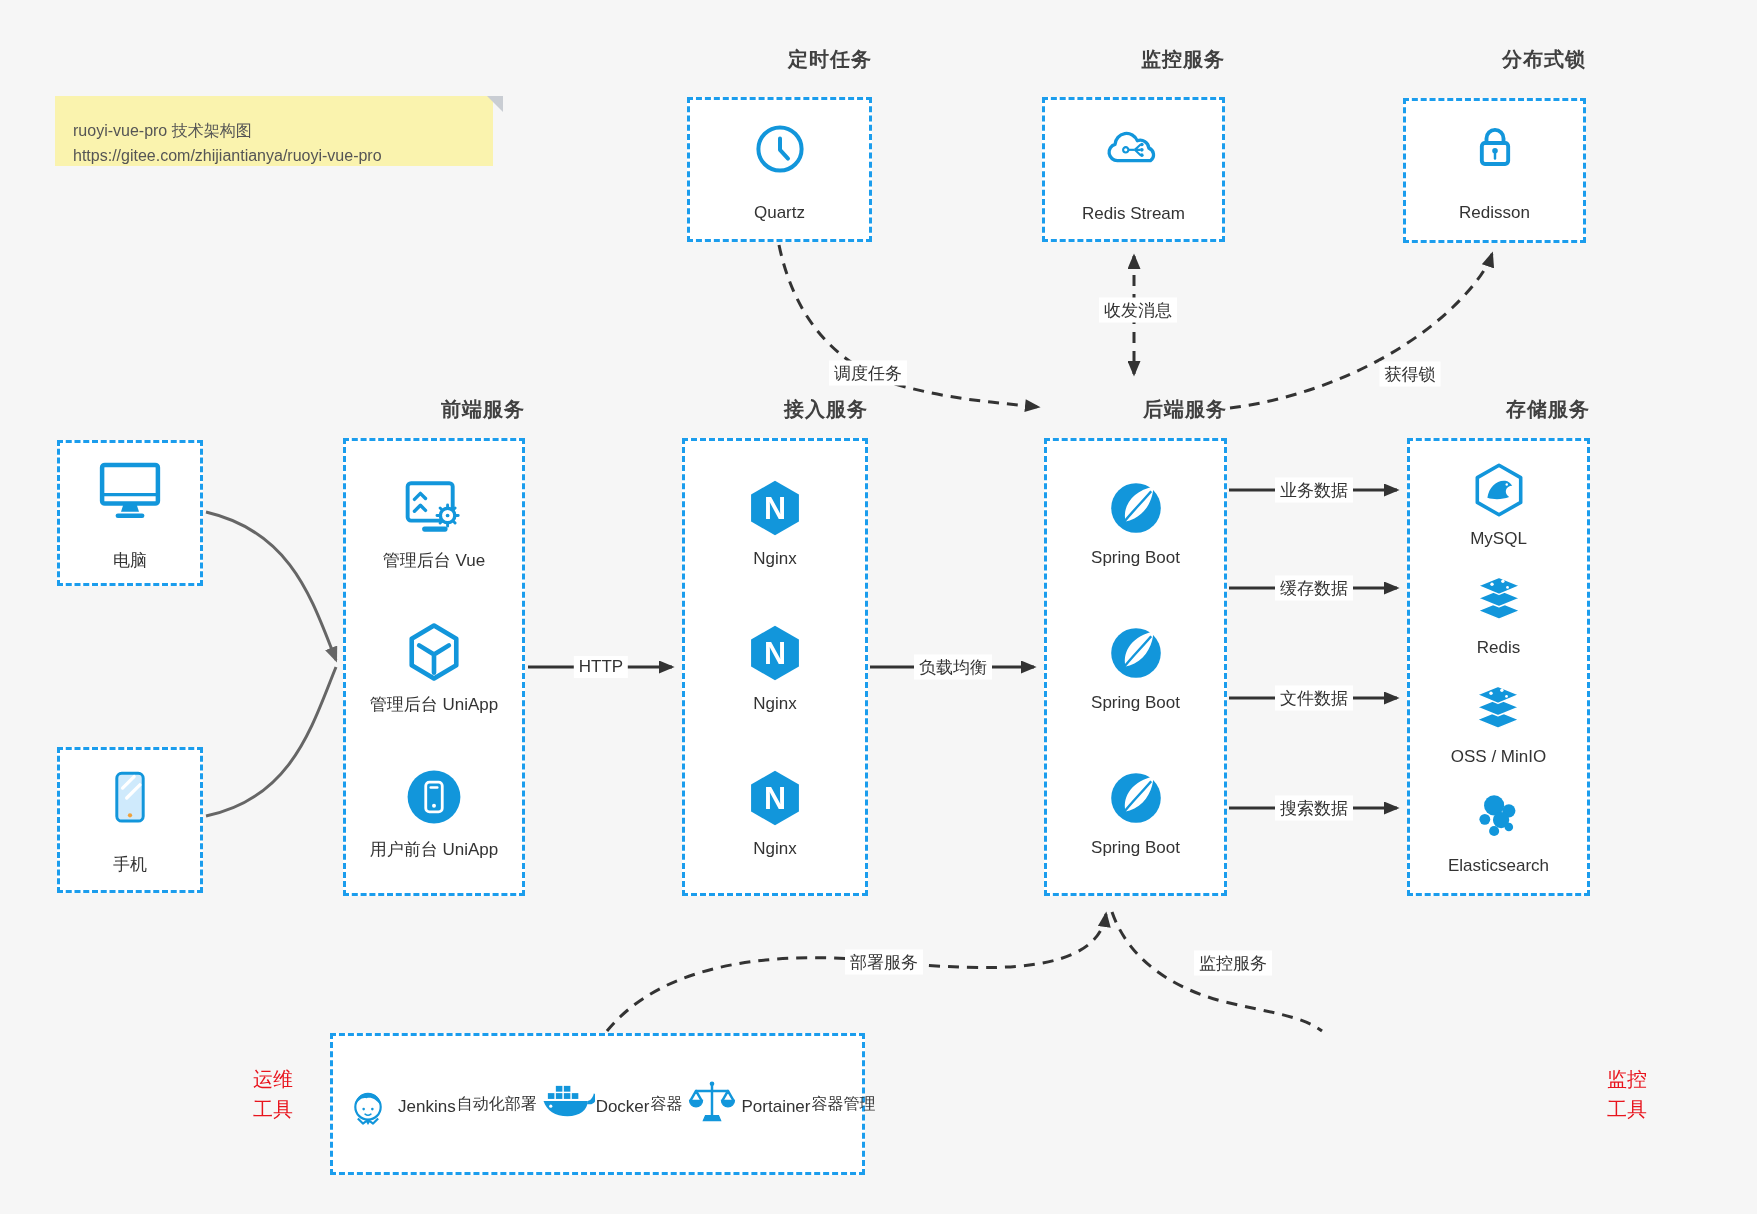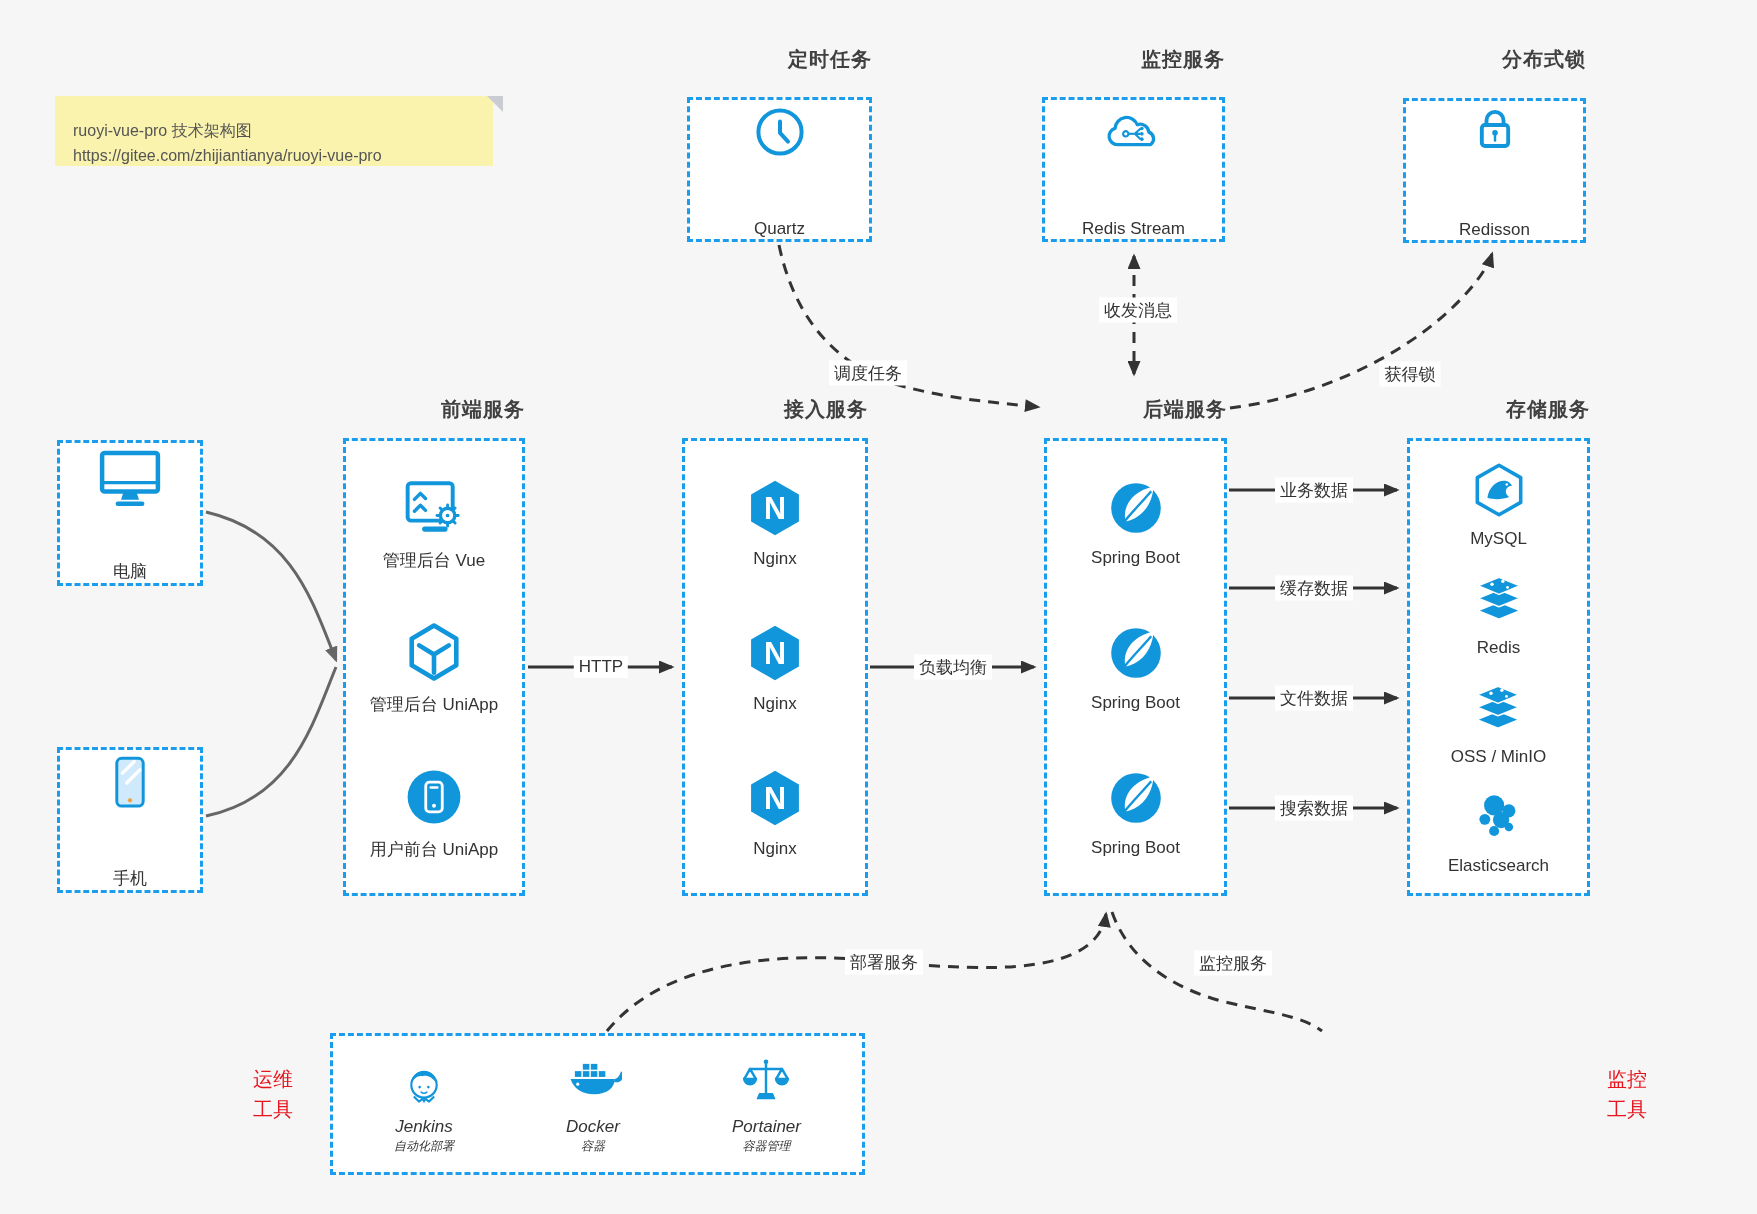--- a/index.html
+++ b/index.html
@@ -1,31 +1,31 @@
 <!DOCTYPE html>
 <html><head>
 <meta charset="utf-8">
 <style>
   html,body { margin:0; padding:0; background:#f6f6f6; }
   #canvas { position:relative; width:1757px; height:1214px; background:#f6f6f6;
             font-family:"Liberation Sans","DejaVu Sans",sans-serif; color:#333; overflow:hidden; }
   .box { position:absolute; background:#fff; border:3px dashed #1b9ded; box-sizing:border-box;
          display:flex; z-index:1; }
   .v   { flex-direction:column; align-items:center; justify-content:space-around; padding:8px 0; }
-  .cbox{ flex-direction:column; align-items:center; justify-content:space-between; gap:22px; }
+  .cbox{ flex-direction:column; align-items:center; justify-content:center; gap:22px; }
   .h   { flex-direction:row; align-items:center; justify-content:space-around; padding:6px; }
   .red-title  { position:absolute; color:#404040; font-size:20px; font-weight:bold; text-align:right;
                 letter-spacing:1px; z-index:3; }
   .side-title { position:absolute; color:#e8141d; font-size:20px; font-weight:normal; line-height:1.5;
                 text-align:center; width:46px; z-index:3; }
   .svc { display:flex; flex-direction:column; align-items:center; gap:8px; }
   .svc-label { font-size:17px; color:#333; white-space:nowrap; }
-  .tool { display:flex; flex-direction:column; align-items:center; gap:1px; text-align:center;font-style:italic; }
+  .tool { display:flex; flex-direction:row; align-items:center; gap:1px; text-align:center; }
   .tool .name { font-size:17px; margin-top:5px; white-space:nowrap; }
-  .tool .desc { font-size:12px; white-space:nowrap; }
+  .tool .desc { font-size:16px; white-space:nowrap; }
   .edge-label { position:absolute; transform:translate(-50%,-50%); background:#fff; padding:1px 5px;
                 font-size:17px; white-space:nowrap; z-index:3; color:#333; }
   .note { position:absolute; left:55px; top:96px; width:438px; height:70px; background:#faf3ae;
           padding:23px 18px; box-sizing:border-box; font-size:16px; color:#555; line-height:1.55; z-index:3; }
   .note .fold { position:absolute; top:0; right:-10px; width:0; height:0;
                 border-top:16px solid #c9cdd3; border-left:16px solid transparent; }
   #edges { position:absolute; left:0; top:0; z-index:2; pointer-events:none; }
   .ic { display:block; }
 </style>
 </head>

